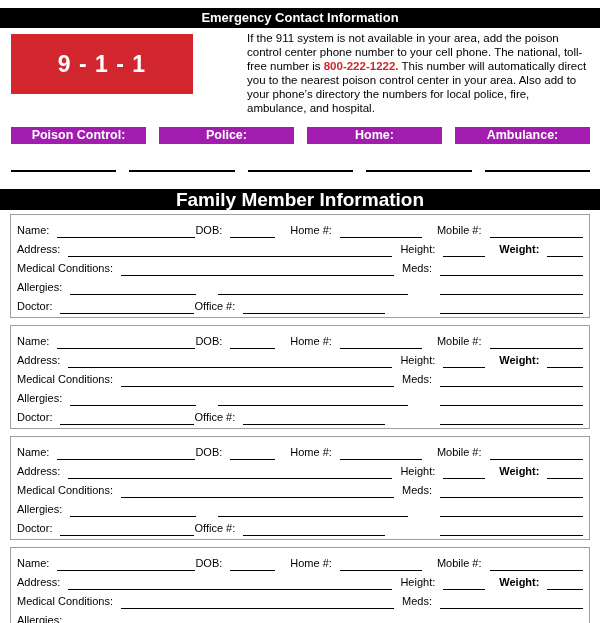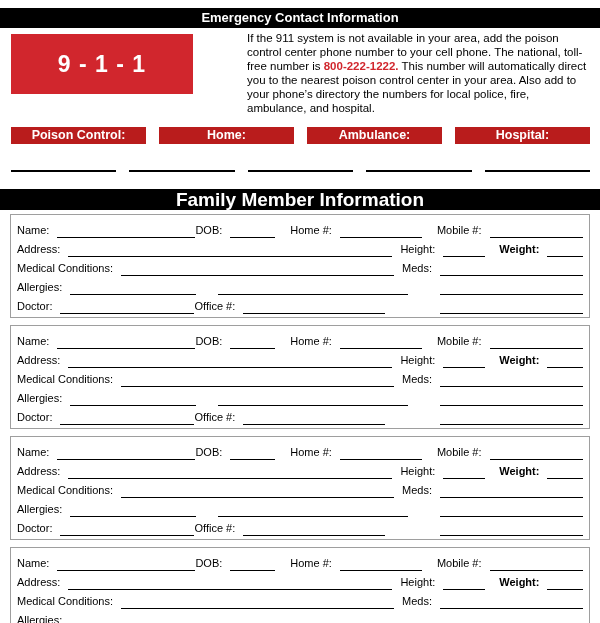--- a/index.html
+++ b/index.html
@@ -21,21 +21,21 @@
   }
   .red-box .num{font-size:23px;line-height:24px;letter-spacing:1px;}
   .red-box .words{font-size:12px;line-height:13px;}
   .red-box .sub{font-size:13px;line-height:15px;}
   .instructions{
     margin-left:10px;flex:1;font-size:11.5px;line-height:14px;text-align:left;
   }
   .phone{font-weight:bold;}
   .contacts-row{margin:12px 10px 0 11px;display:flex;gap:13px;}
   .contact-box{
-    flex:1;height:17px;line-height:17px;background:#b91c1c;color:#fff;
+    flex:1;height:17px;line-height:17px;background:#a21caf;color:#fff;
     font-weight:bold;font-size:12.5px;text-align:center;white-space:nowrap;
   }
   .contact-lines{margin:26px 10px 0 11px;display:flex;gap:13px;}
   .contact-line{flex:1;height:2px;background:#000;}
   .fam-blocks{margin:4px 10px 0 10px;}
   .fam-block{
     border:1px solid #9e9e9e;background:#fff;
     padding:4px 6px 3px 6px;margin-bottom:7px;
   }
   .frow{
@@ -60,23 +60,23 @@
   <div class="red-box" style="background:#d1262d;">
     <div class="num">9 - 1 - 1</div>
   </div>
   <div class="instructions">
     <span>If the 911 system is not available in your area, add the poison control center phone number to your cell phone. The national, toll-free number is </span><span class="phone" style="color:#d1262d;">800-222-1222.</span><span> This number will automatically direct you to the nearest poison control center in your area. Also add to your phone’s directory the numbers for local police, fire, ambulance, and hospital.</span>
   </div>
 </div>
 
 <div class="contacts-row">
   <div class="contact-box">Poison Control:</div>
+  <div class="contact-box">Police:</div>
   <div class="contact-box">Home:</div>
   <div class="contact-box">Ambulance:</div>
-  <div class="contact-box">Hospital:</div>
 </div>
 
 <div class="contact-lines">
   <div class="contact-line"></div>
   <div class="contact-line"></div>
   <div class="contact-line"></div>
   <div class="contact-line"></div>
   <div class="contact-line"></div>
 </div>
 

